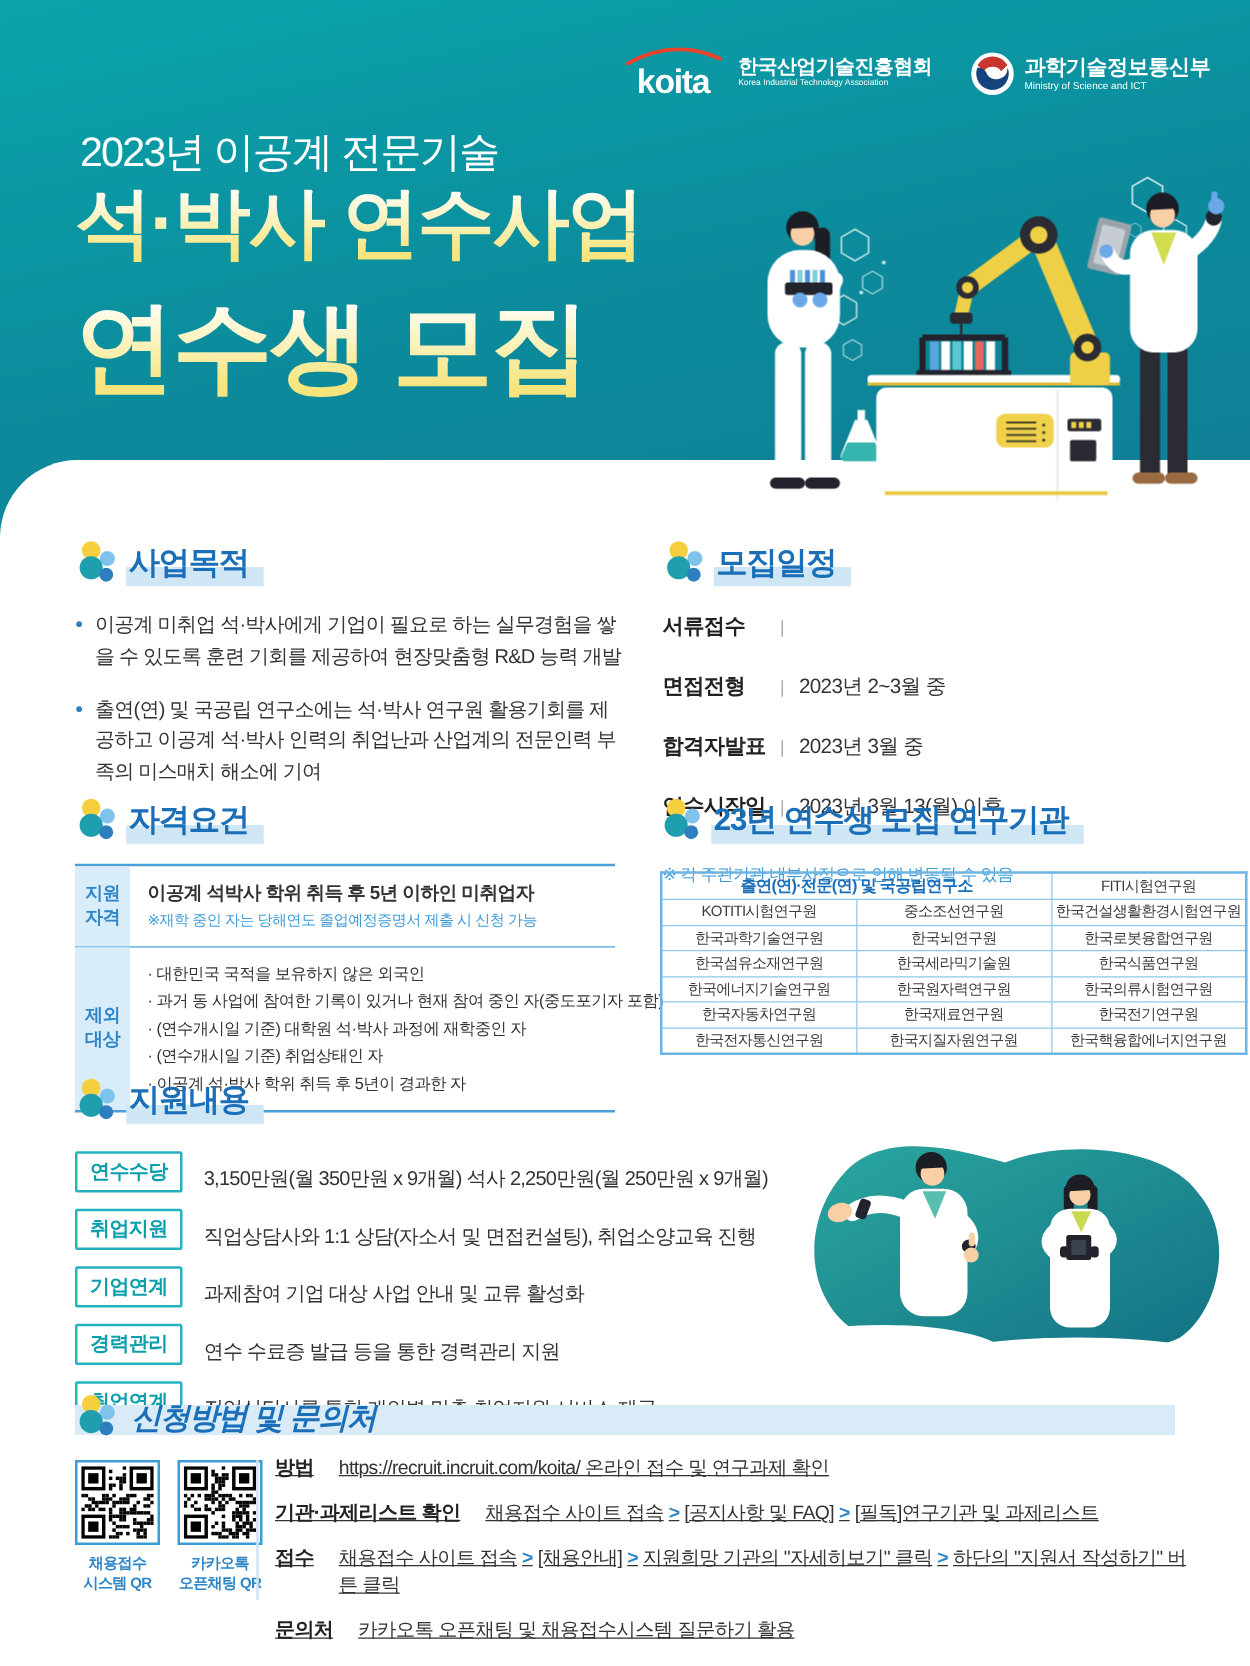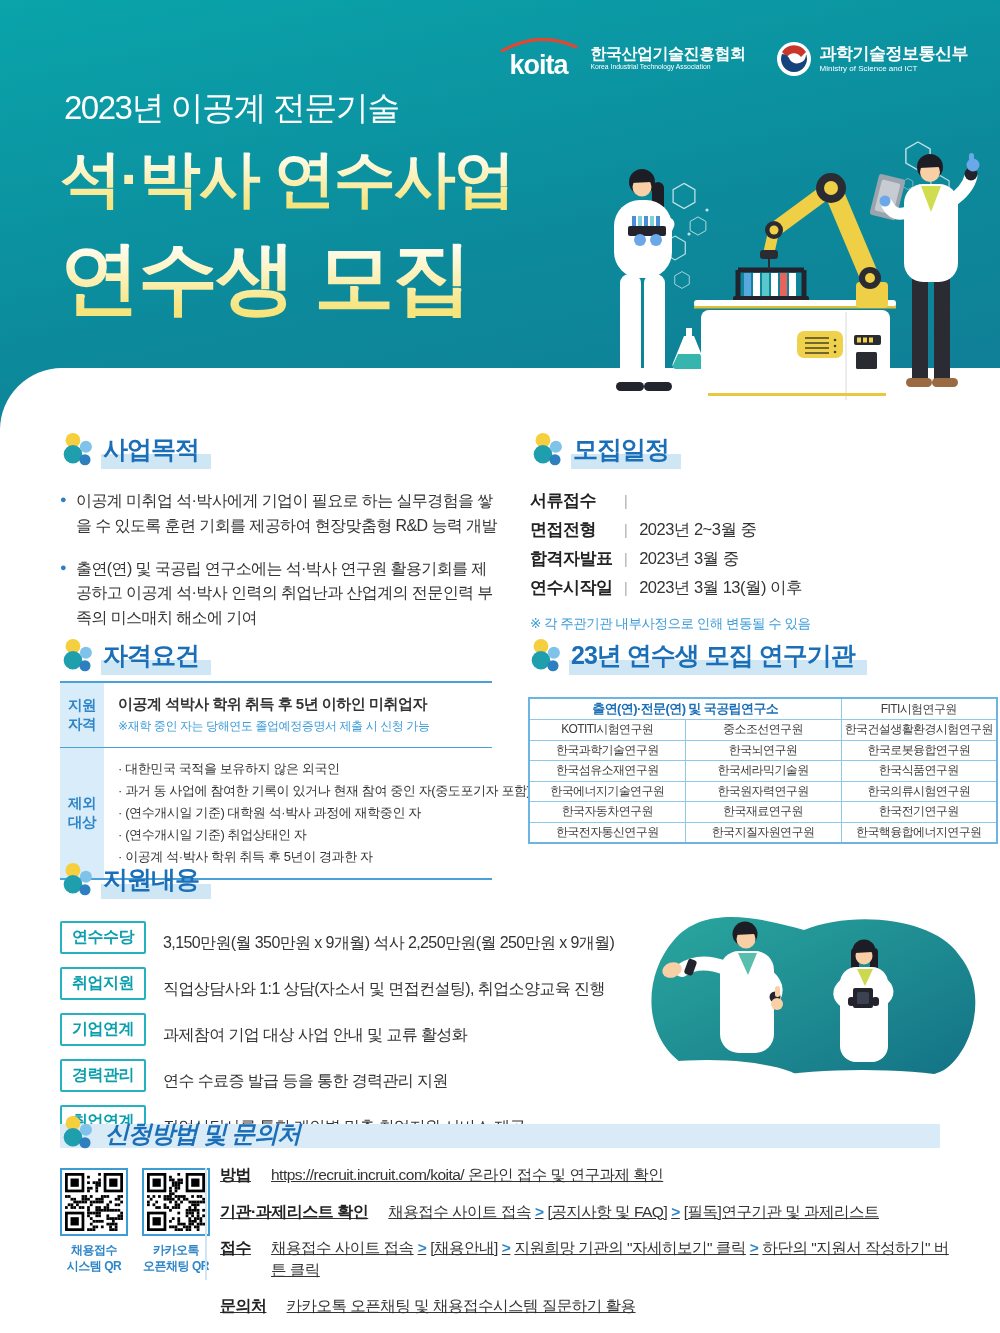--- a/index.html
+++ b/index.html
@@ -15,21 +15,21 @@
   .logo-koita { display:flex; gap:9px; align-items:center; }
   .koita-word-wrap { display:flex; flex-direction:column; align-items:center; }
   .koita-word { color:#fff; font-weight:800; font-size:27px; letter-spacing:-1px; line-height:1; }
   .logo-lines { display:flex; flex-direction:column; justify-content:center; }
   .logo-kr { color:#fff; font-weight:800; font-size:16px; letter-spacing:-0.5px; line-height:1.15; }
   .logo-en { color:#fff; font-size:6.8px; line-height:1.3; }
   .logo-msit { display:flex; gap:8px; align-items:center; }
   .msit-kr { color:#fff; font-weight:800; font-size:17px; letter-spacing:-0.5px; line-height:1.15; }
   .msit-en { color:#fff; font-size:8px; }
 
-  .hero-subtitle { position:absolute; left:64px; top:86px; color:#fff; font-size:33px;
+  .hero-subtitle { position:absolute; left:64px; top:100px; color:#fff; font-size:33px;
           font-weight:500; letter-spacing:-1.5px; }
   .hero-title { position:absolute; left:60px; font-weight:800; letter-spacing:-2px; line-height:1;
           background:linear-gradient(#fffdf0 10%,#f6e47c 90%);
           -webkit-background-clip:text; background-clip:text;
           color:#f6e47c; -webkit-text-fill-color:transparent; }
   .hero-title.l1 { top:148px; font-size:62px; }
   .hero-title.l2 { top:238px; font-size:80px; }
   .hero-illus { position:absolute; left:578px; top:140px; width:422px; height:287px; }
 
   
@@ -38,30 +38,30 @@
   .mol-icon { width:37px; height:37px; flex:0 0 auto; }
   .sec-title { font-size:25px; font-weight:800; color:#1b6fb8; letter-spacing:-1px;
           background:linear-gradient(transparent 58%, #cfe6f5 58%); padding:0 12px 3px 2px; }
 
   
   .bullets { margin-top:20px; display:flex; flex-direction:column; gap:18px; }
   .bullet { display:flex; gap:10px; font-size:16px; color:#333; line-height:1.55; letter-spacing:-0.6px; }
   .bullet .dot { color:#2e7fc0; font-size:11px; line-height:1.9; }
 
   
-  .sched { margin-top:20px; display:flex; flex-direction:column; gap:6px; }
+  .sched { margin-top:20px; display:flex; flex-direction:column; gap:25px; }
   .sched-row { display:flex; align-items:baseline; font-size:16.5px; color:#333; letter-spacing:-0.5px; }
   .sched-label { width:94px; font-weight:800; color:#222; font-size:17px; }
   .sched-sep { color:#aaa; margin-right:12px; font-size:14px; }
   .cy { color:#23b6de; }
   .cy b { font-size:23px; font-weight:700; }
   .sched-note { margin-top:10px; color:#3e9cd9; font-size:13.5px; letter-spacing:-0.5px; }
 
   
-  .qual-table { margin-top:6px; width:432px; border-top:2px solid #4aa0d8; border-bottom:2px solid #4aa0d8; }
+  .qual-table { margin-top:16px; width:432px; border-top:2px solid #4aa0d8; border-bottom:2px solid #4aa0d8; }
   .qual-row { display:flex; border-top:1.5px solid #4aa0d8; }
   .qual-row:first-child { border-top:none; }
   .qual-label { flex:0 0 44px; background:#d9ecf9; color:#2e86c8; font-weight:800; font-size:14.5px;
           display:flex; flex-direction:column; align-items:center; justify-content:center; line-height:1.3;
           letter-spacing:-0.5px; }
   .qual-body { flex:1; padding:12px 0 12px 14px; }
   .qual-main { font-size:15px; color:#333; font-weight:700; letter-spacing:-0.5px; }
   .qual-note { margin-top:4px; font-size:12px; color:#3e9cd9; letter-spacing:-0.4px; }
   .excl-list { display:flex; flex-direction:column; gap:4px; }
   .excl-item { font-size:13px; color:#333; letter-spacing:-0.4px; white-space:nowrap; }

